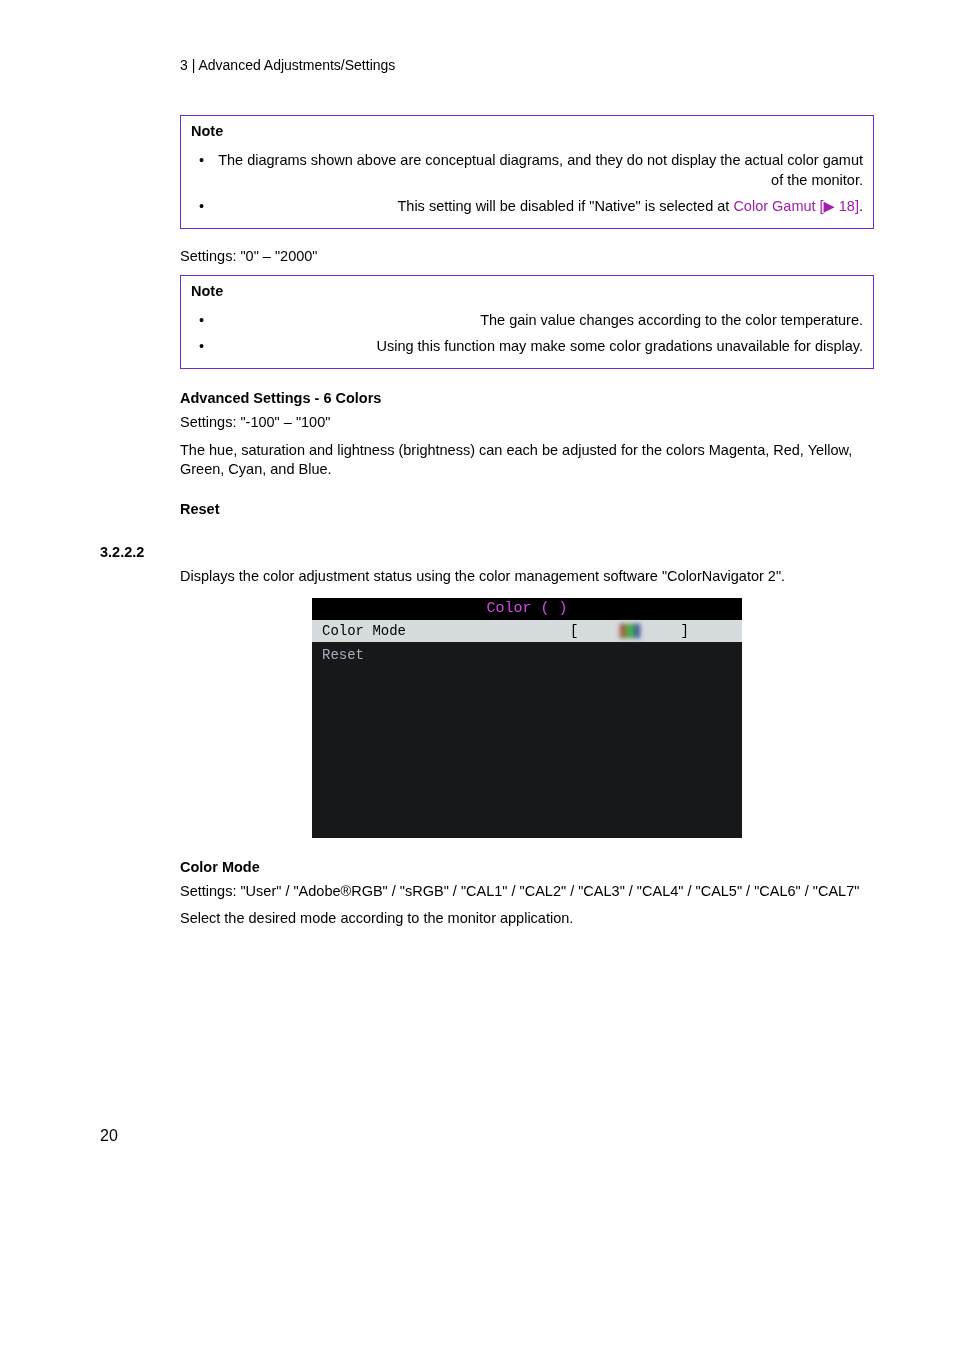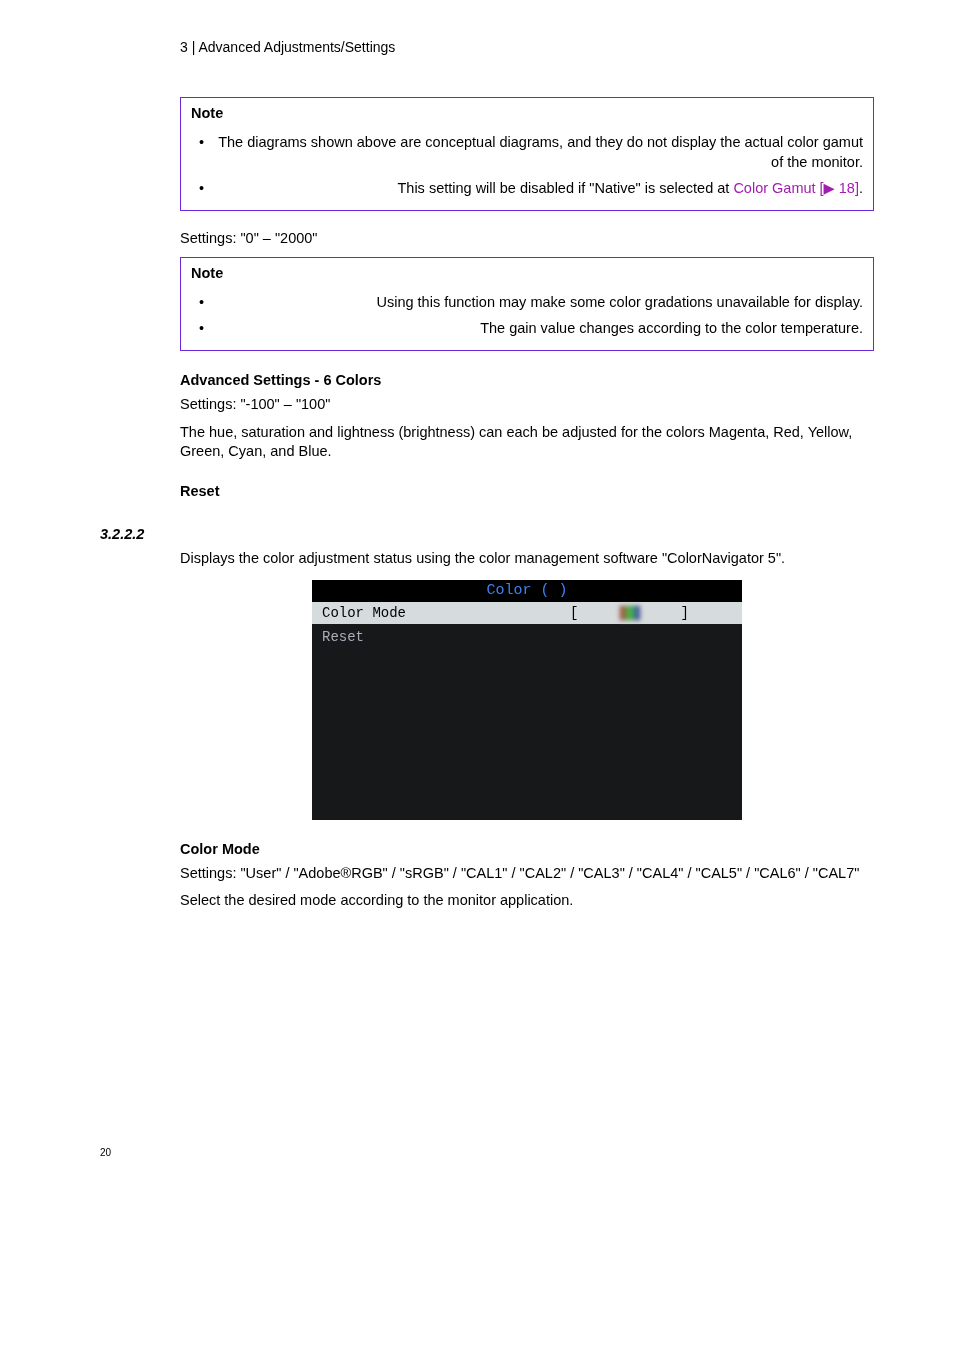--- a/index.html
+++ b/index.html
@@ -8,21 +8,21 @@
     font-family: Arial, Helvetica, sans-serif;
     font-size: 14.5px;
     line-height: 1.35;
     color: #000;
     background: #fff;
   }
   .page {
     width: 954px;
     height: 1187px;
     box-sizing: border-box;
-    padding: 38px 80px 40px 100px;
+    padding: 56px 80px 40px 100px;
     position: relative;
   }
   .running-header {
     font-size: 14px;
     margin-bottom: 40px;
     margin-left: 80px;
   }
   .content {
     margin-left: 80px;
   }
@@ -62,35 +62,34 @@
   }
   .link {
     color: #a21caf;
   }
   .numbered-heading {
     font-weight: bold;
     margin-top: 24px;
     margin-left: -80px;
     display: flex;
     gap: 28px;
-    font-style: italic;
   }
   .numbered-heading .num { white-space: nowrap; }
   .osd-image {
     display: block;
     margin: 12px auto 18px auto;
     width: 430px;
     height: 240px;
     background: #17181a;
     position: relative;
     font-family: 'Courier New', monospace;
   }
   .osd-titlebar {
     background: #000;
-    color: #3b82f6;
+    color: #d946ef;
     height: 22px;
     text-align: center;
     font-size: 15px;
     line-height: 22px;
   }
   .osd-row-sel {
     background: #d6dbdd;
     height: 22px;
     display: flex;
     align-items: center;
@@ -107,23 +106,23 @@
     font-size: 14px;
   }
   .osd-swatch{
     display:inline-block;width:20px;height:14px;
     background:linear-gradient(to right,#b44,#4b4,#44b);
     filter:blur(2px);
     border:1px solid #bbb;
   }
   .page-number {
     position: absolute;
-    bottom: 28px;
+    bottom: 40px;
     left: 100px;
-    font-size: 10px;
+    font-size: 16px;
   }
 </style>
 </head>
 <body>
 
 <div class="page">
   <div class="running-header">3 | Advanced Adjustments/Settings</div>
 
   <div class="content">
 
@@ -135,35 +134,35 @@
           <span>This setting will be disabled if "Native" is selected at </span><span class="link">Color Gamut [▶ 18]</span><span>.</span>
         </li>
       </ul>
     </div>
 
     <div class="para">Settings: "0" – "2000"</div>
 
     <div class="note-box">
       <div class="note-title">Note</div>
       <ul class="note-list">
+        <li>The gain value changes according to the color temperature.</li>
         <li>Using this function may make some color gradations unavailable for display.</li>
-        <li>The gain value changes according to the color temperature.</li>
       </ul>
     </div>
 
     <div class="section-heading">Advanced Settings - 6 Colors</div>
     <div class="para">Settings: "-100" – "100"</div>
     <div class="para">The hue, saturation and lightness (brightness) can each be adjusted for the colors Magenta, Red, Yellow, Green, Cyan, and Blue.</div>
 
     <div class="section-heading">Reset</div>
 
     <div class="numbered-heading">
       <span class="num">3.2.2.2</span>
     </div>
-    <div class="para">Displays the color adjustment status using the color management software "ColorNavigator 5".</div>
+    <div class="para">Displays the color adjustment status using the color management software "ColorNavigator 2".</div>
 
     <div class="osd-image">
       <div class="osd-titlebar">
         <span>Color (    )</span>
       </div>
       <div class="osd-row-sel">
         <span class="lbl">Color Mode</span>
         <span class="val">
           <span>[</span>
           <span class="osd-swatch"></span>

